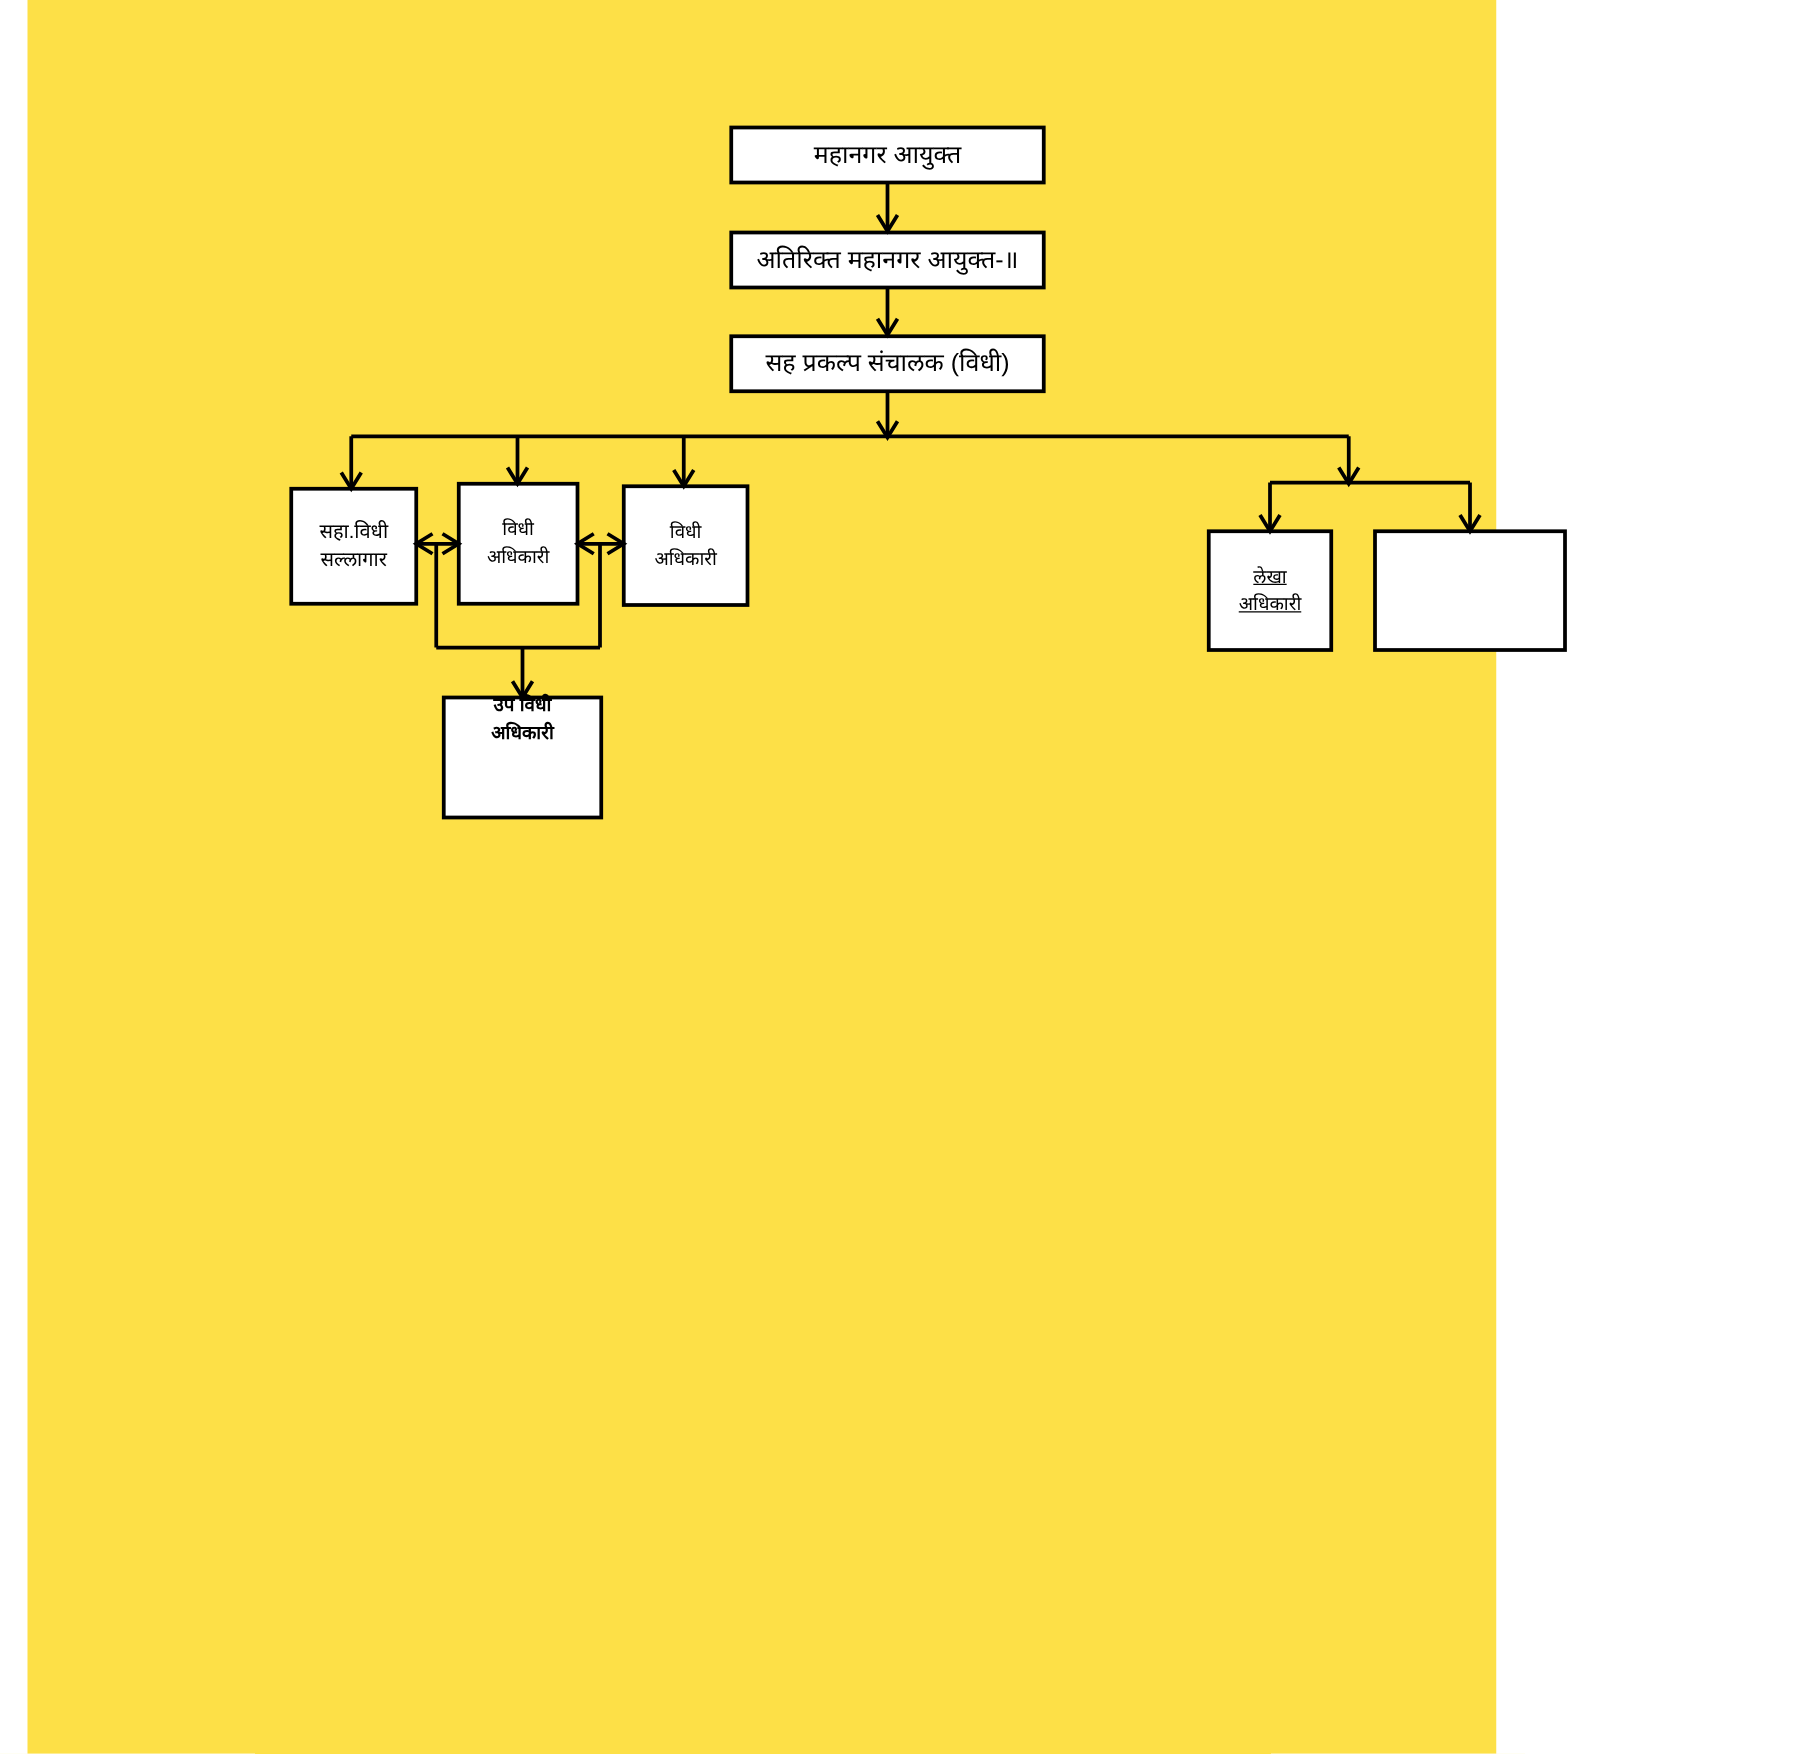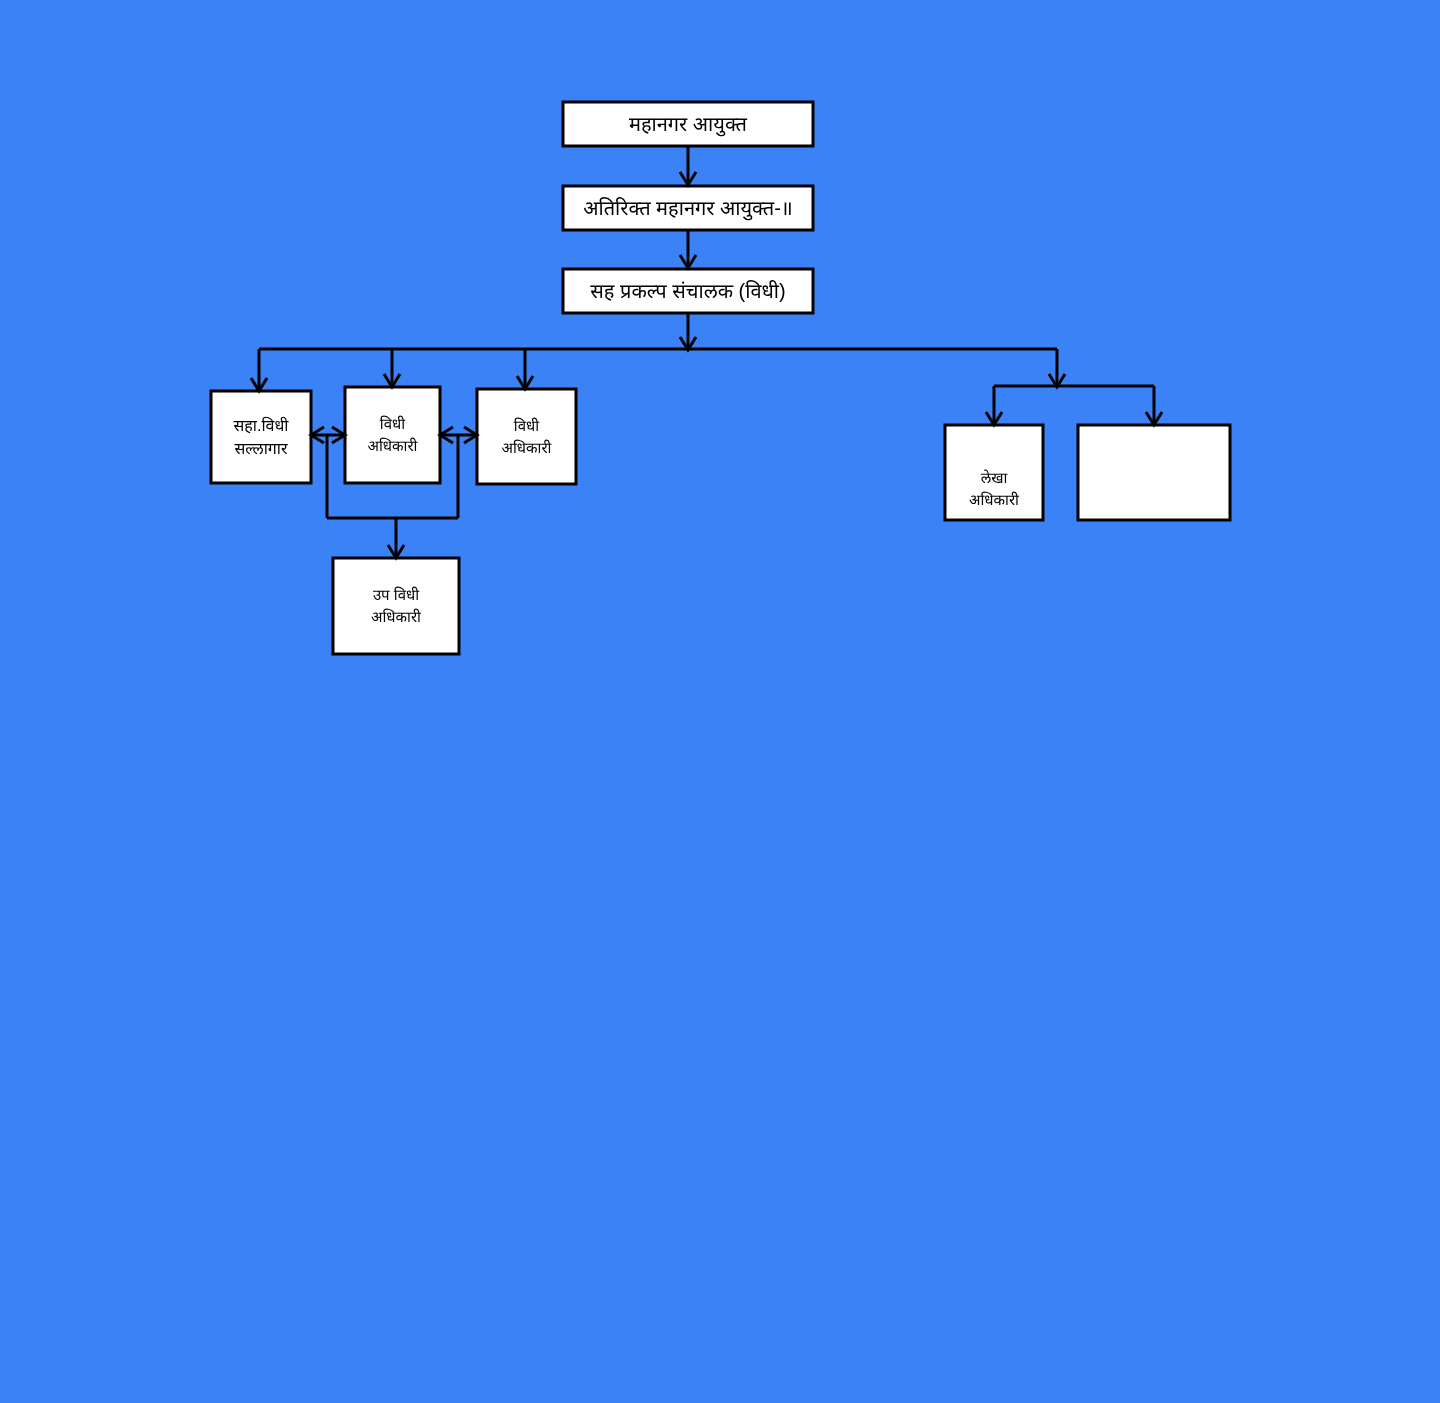--- a/index.html
+++ b/index.html
@@ -9,23 +9,24 @@
     background: #ffffff;
   }
   body {
     width: 1440px;
     height: 1403px;
     font-family: "Liberation Sans", "DejaVu Sans", sans-serif;
     overflow: hidden;
   }
   #chart-root {
     position: relative;
-    width: 1440px;
+    width: 1175px;
     height: 1403px;
-    background: #3b82f6;
+    background: #fde047;
+    margin-left: 22px;
   }
   svg#org-svg {
     position: absolute;
     top: 0;
     left: 0;
     width: 1440px;
     height: 1403px;
     display: block;
   }
   .node-box {
@@ -172,20 +173,20 @@
 
   <div class="node-label" style="left:206px; top:391px; width:110px; height:92px; font-size:16px;">सहा.विधी
 सल्लागार</div>
 
   <div class="node-label" style="left:345px; top:387px; width:95px; height:96px;">विधी
 अधिकारी</div>
 
   <div class="node-label" style="left:477px; top:389px; width:99px; height:95px;">विधी
 अधिकारी</div>
 
-  <div class="node-label" style="left:945px; top:441px; width:98px; height:95px;">लेखा
+  <div class="node-label" style="left:945px; top:425px; width:98px; height:95px;text-decoration:underline;">लेखा
 अधिकारी</div>
 
 
-  <div class="node-label" style="left:333px; top:558px; width:126px; height:96px;">उप विधी
+  <div class="node-label" style="left:333px; top:528px; width:126px; height:96px;font-weight:bold;">उप विधी
 अधिकारी</div>
 
 </div>
 
 </body></html>

